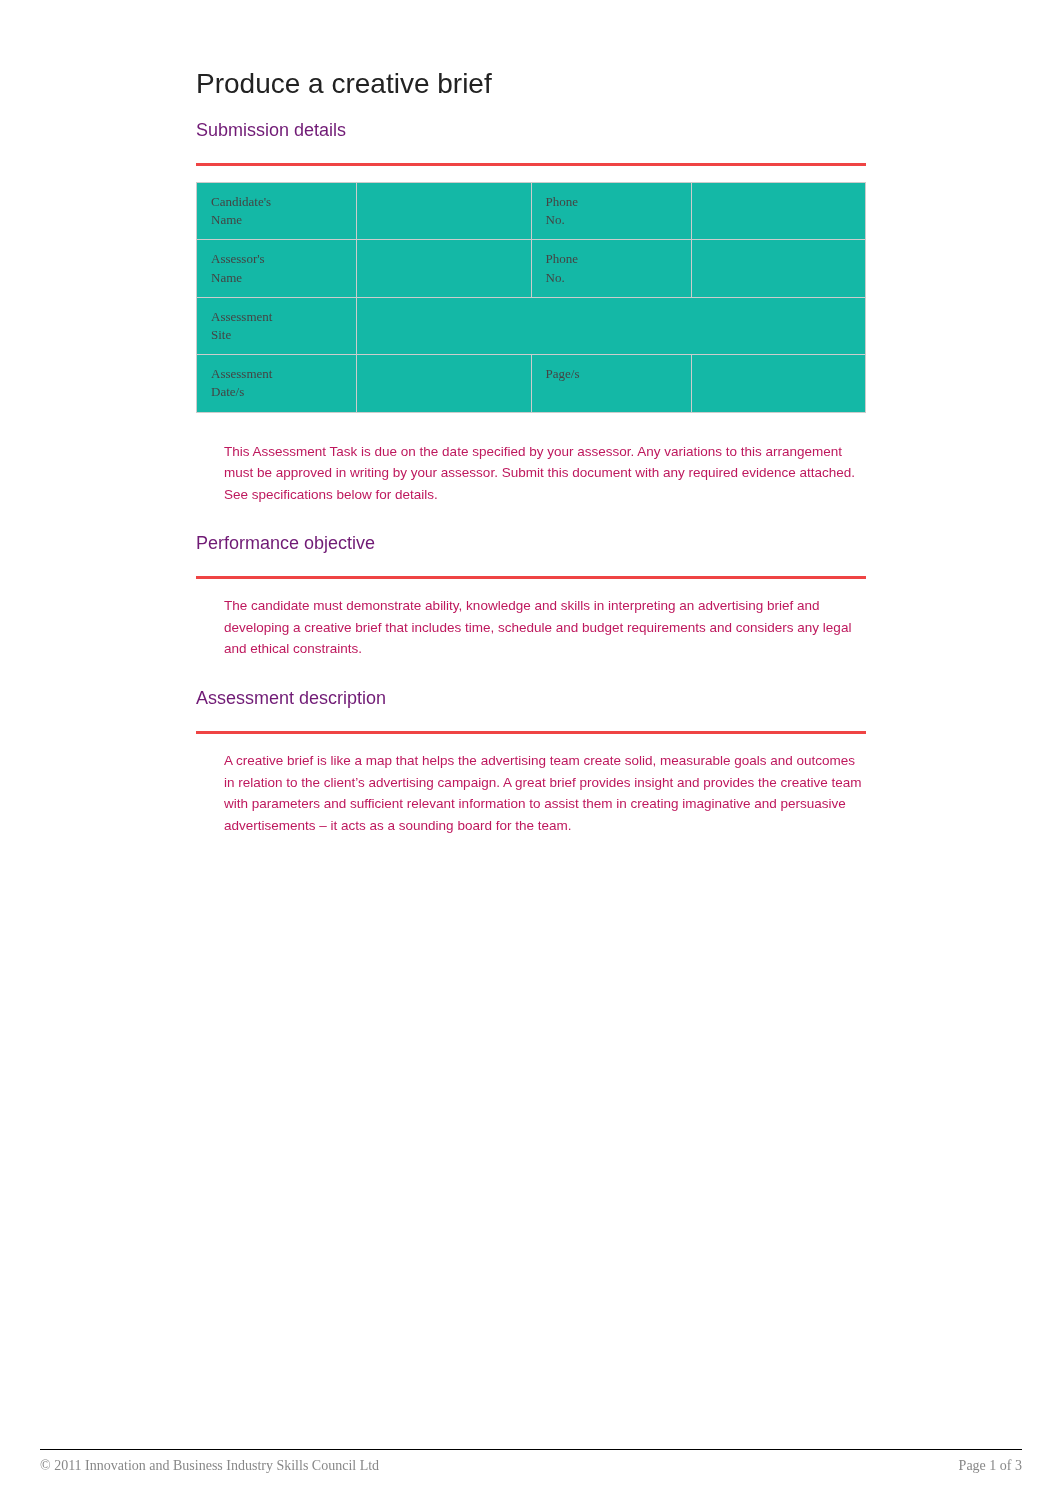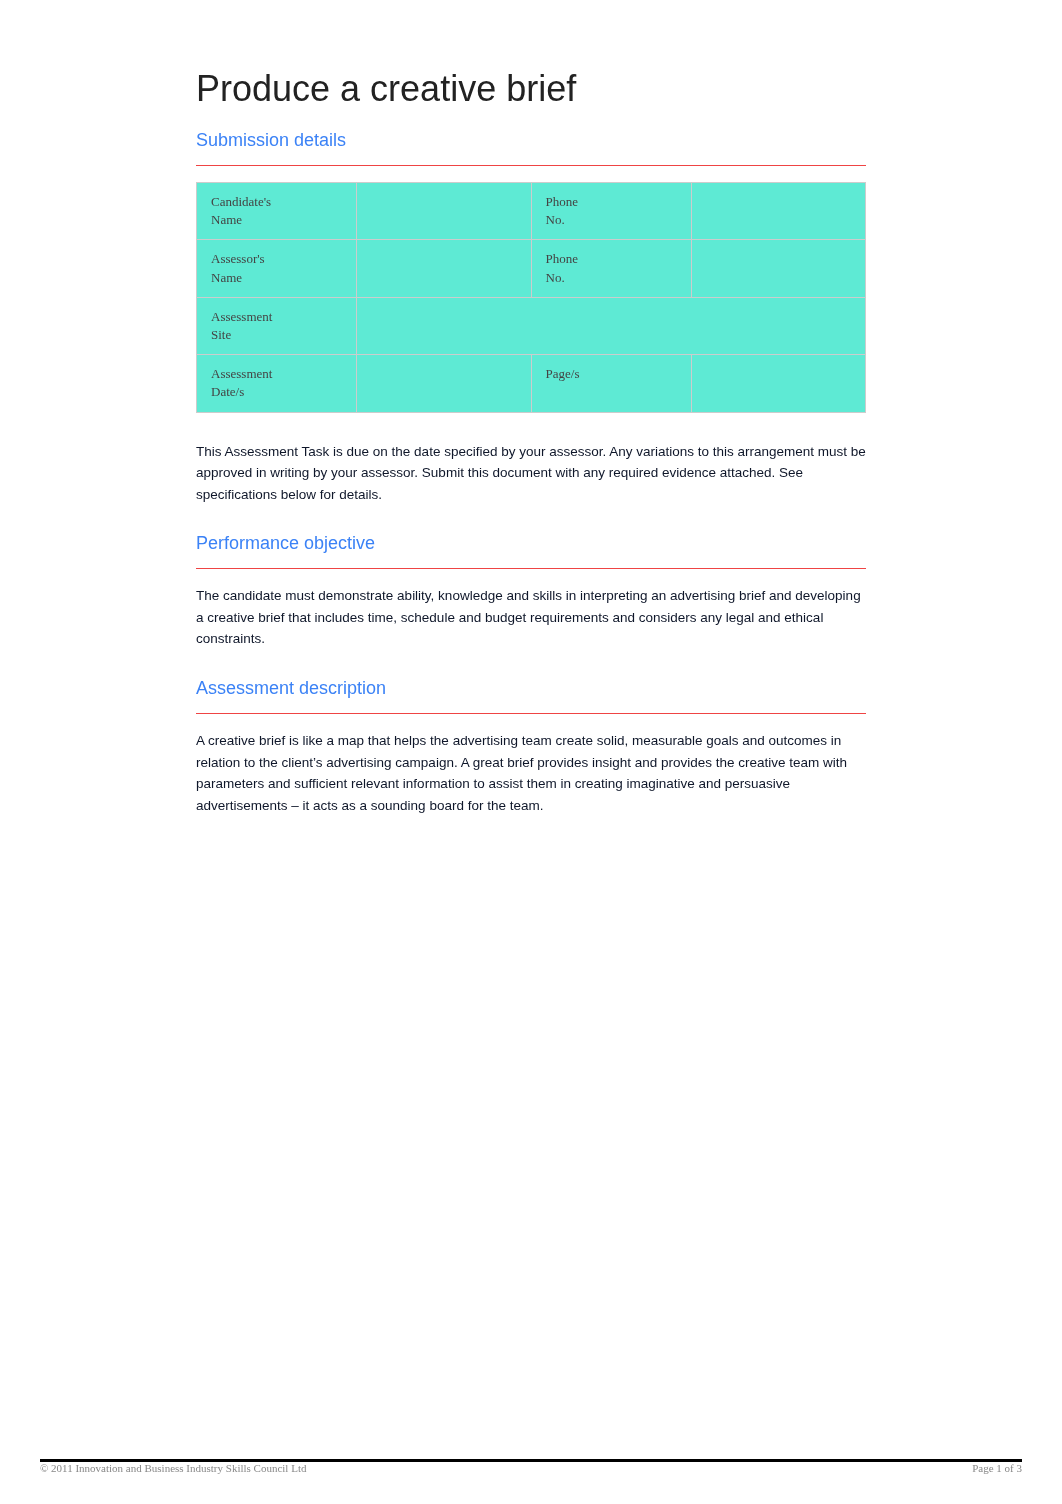--- a/index.html
+++ b/index.html
@@ -41,88 +41,90 @@
     }
 
     .doc-header-right {
       font-size: 13px;
       line-height: 1.5;
     }
 
     
     .page-title {
       font-family: Arial, Helvetica, sans-serif;
-      font-size: 36px;
+      font-size: 28px;
       font-weight: normal;
       color: #222;
       margin-bottom: 20px;
       margin-top: 8px;
     }
 
     
     .section-heading {
       font-family: Arial, Helvetica, sans-serif;
       font-size: 18px;
       font-weight: normal;
-      color: #3b82f6;
-      border-bottom: 1px solid #ef4444;
-      padding-bottom: 14px;
+      color: #701a75;
+      border-bottom: 3px solid #ef4444;
+      padding-bottom: 22px;
       margin-bottom: 16px;
     }
 
     
     .submission-table {
       width: 100%;
       border-collapse: collapse;
       margin-bottom: 24px;
       font-size: 13.5px;
     }
 
     .submission-table td {
       border: 1px solid #ccc;
       padding: 10px 14px;
       vertical-align: top;
-      background: #5eead4;
+      background: #14b8a6;
     }
 
     .submission-table td.label-cell {
       width: 160px;
       color: #444;
       font-size: 13px;
       line-height: 1.4;
     }
 
     .submission-table td.value-cell {
       color: #333;
     }
 
     
     .body-text {
       font-family: Arial, Helvetica, sans-serif;
       font-size: 13.5px;
       line-height: 1.6;
-      color: #0f172a;
+      color: #be185d;
       margin-bottom: 16px;
+      margin-left: 28px;
     }
 
     .section-block {
       margin-bottom: 28px;
     }
 
     
     .page-footer {
       position: absolute;
       bottom: 30px;
       left: 40px;
       right: 40px;
       display: flex;
       justify-content: space-between;
-      font-size: 11px;
+      font-size: 14px;
       color: #888;
-      border-top: 3px solid #000000;
+      border-top: 1px solid #000000;
+      padding-top: 8px;
     }
   </style>
 </head>
 <body>
 
 <div class="page-wrapper">
 
 
   <h1 class="page-title">Produce a creative brief</h1>
 

